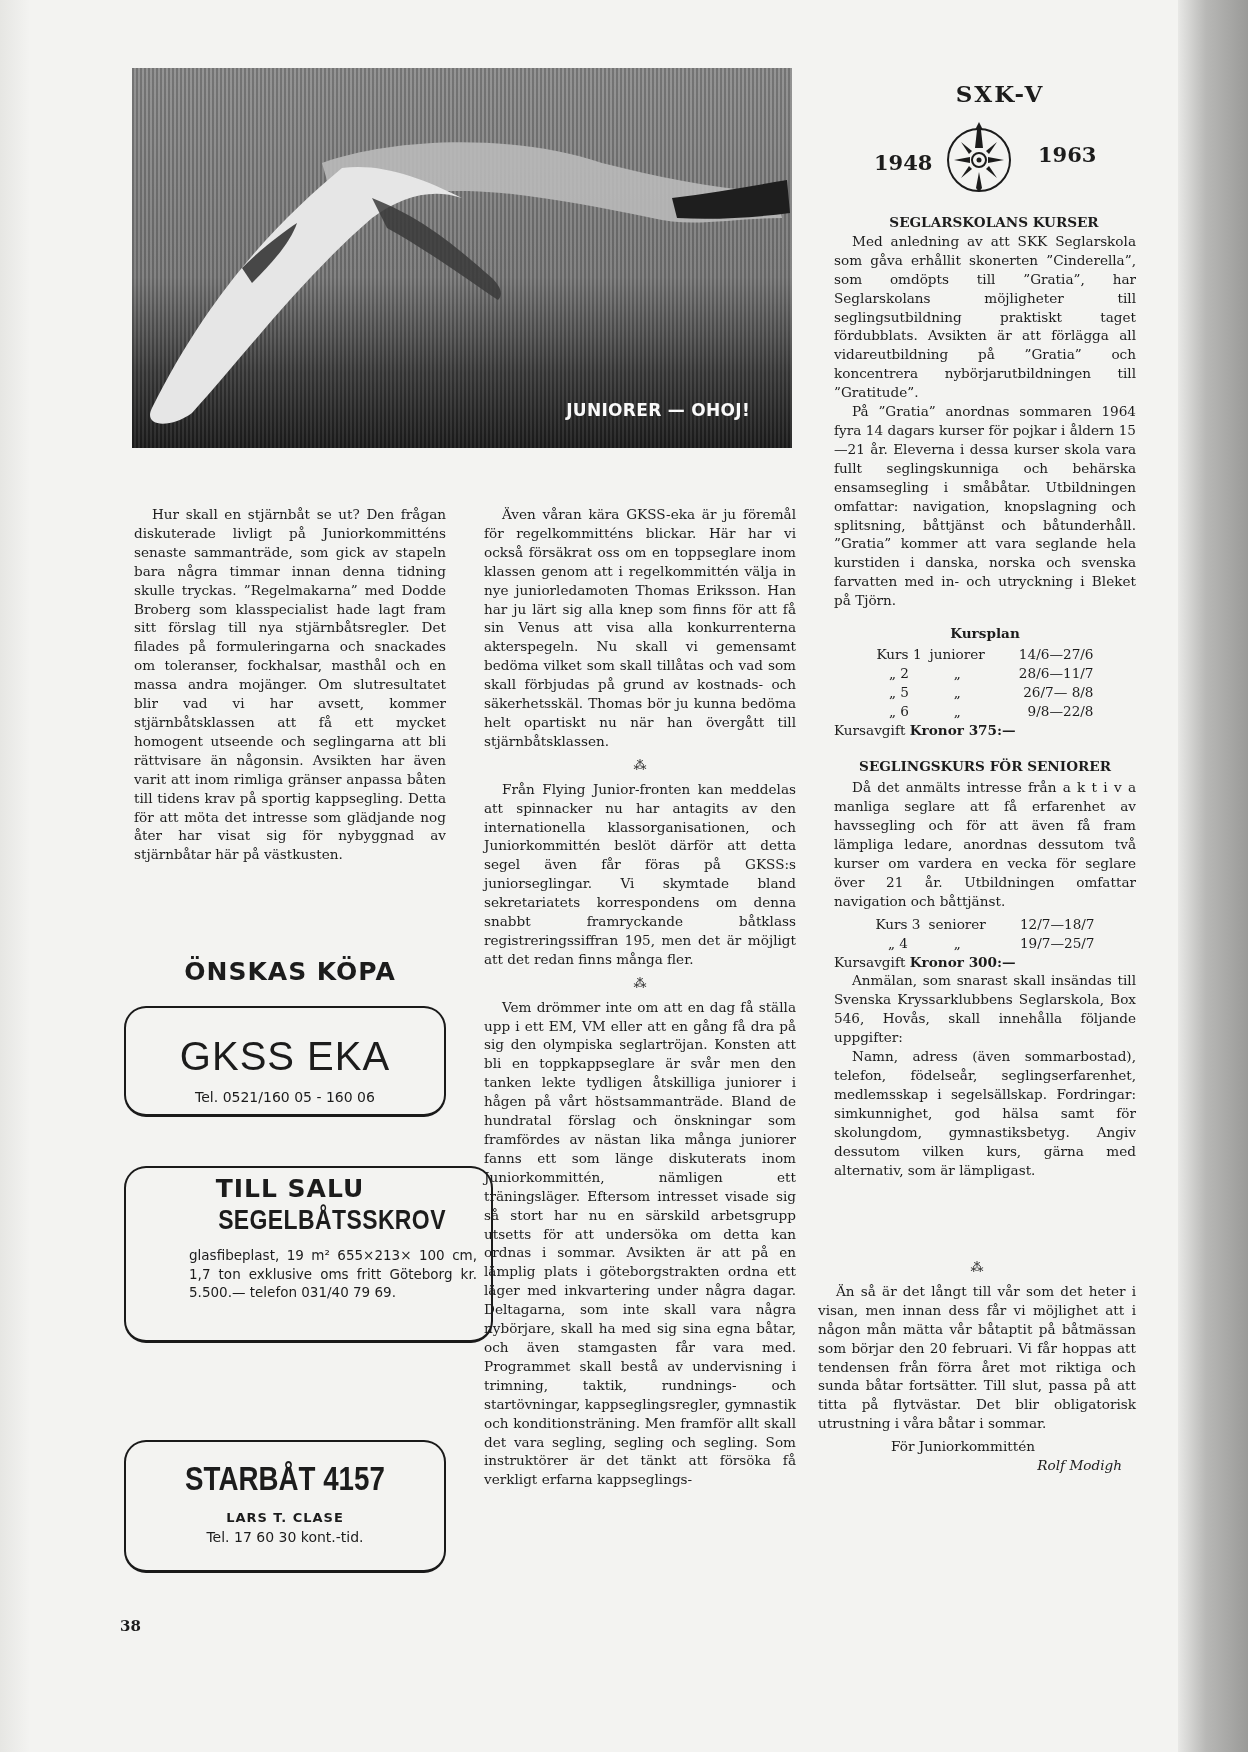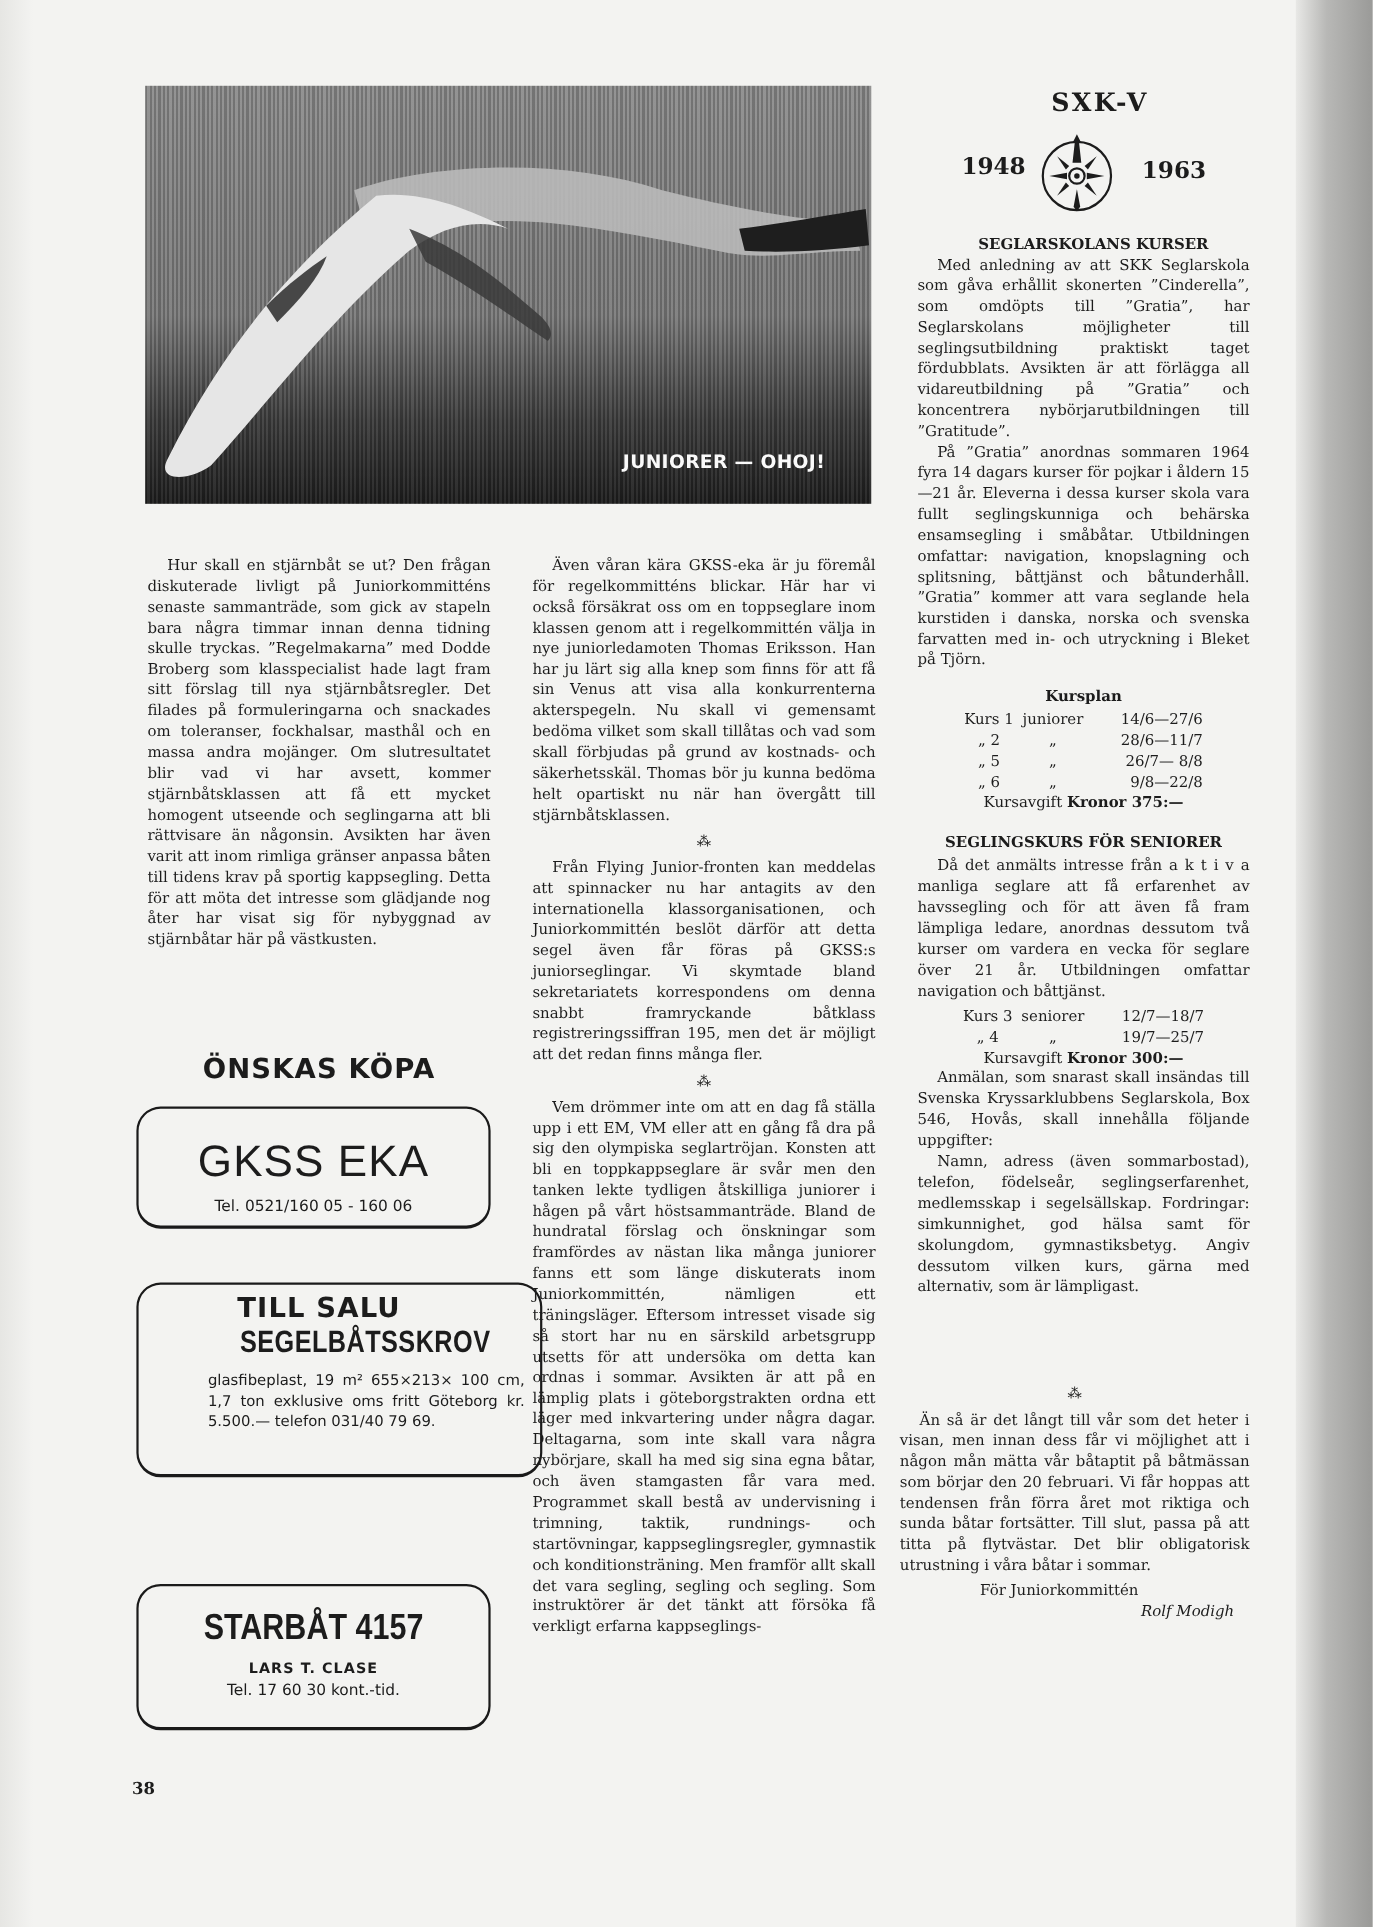--- a/index.html
+++ b/index.html
@@ -12,59 +12,59 @@
   .page-edge-left {
     position: absolute; left: 0; top: 0; width: 30px; height: 1752px;
     background: linear-gradient(to right, #e6e6e3, #f3f3f1);
   }
   .page-edge-right {
     position: absolute; right: 0; top: 0; width: 70px; height: 1752px;
     background: linear-gradient(to right, #e8e8e6 0%, #b8b8b6 40%, #9a9a98 100%);
   }
   
   .photo {
-    position: absolute; left: 132px; top: 78px; width: 660px; height: 380px;
+    position: absolute; left: 132px; top: 68px; width: 660px; height: 380px;
     background:
       repeating-linear-gradient(to right, rgba(0,0,0,0.18) 0px, rgba(0,0,0,0.18) 2px, rgba(255,255,255,0.06) 2px, rgba(255,255,255,0.06) 4px),
       linear-gradient(to bottom, #8d8d8d 0%, #7c7c7c 55%, #3e3e3e 80%, #1e1e1e 100%);
     overflow: hidden;
   }
   .photo svg { position: absolute; left: 0; top: 0; }
   .photo-caption {
     position: absolute; right: 42px; bottom: 28px;
     font-family: "DejaVu Sans", sans-serif; font-weight: bold;
     color: #fafafa; font-size: 17px; letter-spacing: 0.3px;
   }
   
   .header-title {
     position: absolute; left: 940px; top: 80px; width: 120px; text-align: center;
     font-family: "DejaVu Serif", serif; font-weight: bold; font-size: 23px; letter-spacing: 2px;
   }
-  .year-left { position: absolute; left: 874px; top: 138px; font-weight: bold; font-size: 21px; }
+  .year-left { position: absolute; left: 874px; top: 150px; font-weight: bold; font-size: 21px; }
   .year-right { position: absolute; left: 1038px; top: 142px; font-weight: bold; font-size: 21px; }
   .compass { position: absolute; left: 942px; top: 118px; width: 74px; height: 76px; }
 
   .col {
     position: absolute; font-size: 13.6px; line-height: 18.9px; text-align: justify;
     font-family: "DejaVu Serif", serif;
   }
   .col p { margin: 0; text-indent: 18px; }
   .col .sep { text-align: center; text-indent: 0; margin: 6px 0 4px; font-size: 13px; }
   .col-1 { left: 134px; top: 505px; width: 312px; }
   .col-2 { left: 484px; top: 505px; width: 312px; }
   .col-3 { left: 834px; top: 213px; width: 302px; }
   .col-3b { left: 818px; top: 1253px; width: 318px; }
 
   .section-heading { font-weight: bold; text-align: center; font-size: 13.6px; text-indent: 0; margin: 0; }
   .sub-heading { font-weight: bold; text-align: center; font-size: 13.6px; margin: 14px 0 2px; }
   .plan-table { margin: 0 auto; border-collapse: collapse; font-size: 13.6px; }
   .plan-table td { padding: 0 4px; line-height: 18.9px; margin-left: 48px; }
   .plan-table td.c { text-align: center; }
   .plan-table td.r { text-align: right; padding-left: 30px; }
-  .fee { text-align: center; text-indent: 0 !important; }
+  .fee { text-indent: 0 !important; }
   .fee b { font-weight: bold; }
   .signoff { text-align: center; text-indent: 0 !important; margin-top: 4px !important; padding-right: 28px; }
   .signer { text-align: right; font-style: italic; text-indent: 0 !important; padding-right: 14px; }
 
   
   .ad-heading {
     position: absolute; left: 134px; width: 312px; text-align: center;
     font-family: "DejaVu Sans", sans-serif; font-weight: bold; letter-spacing: 1px;
   }
   .ad-box {

